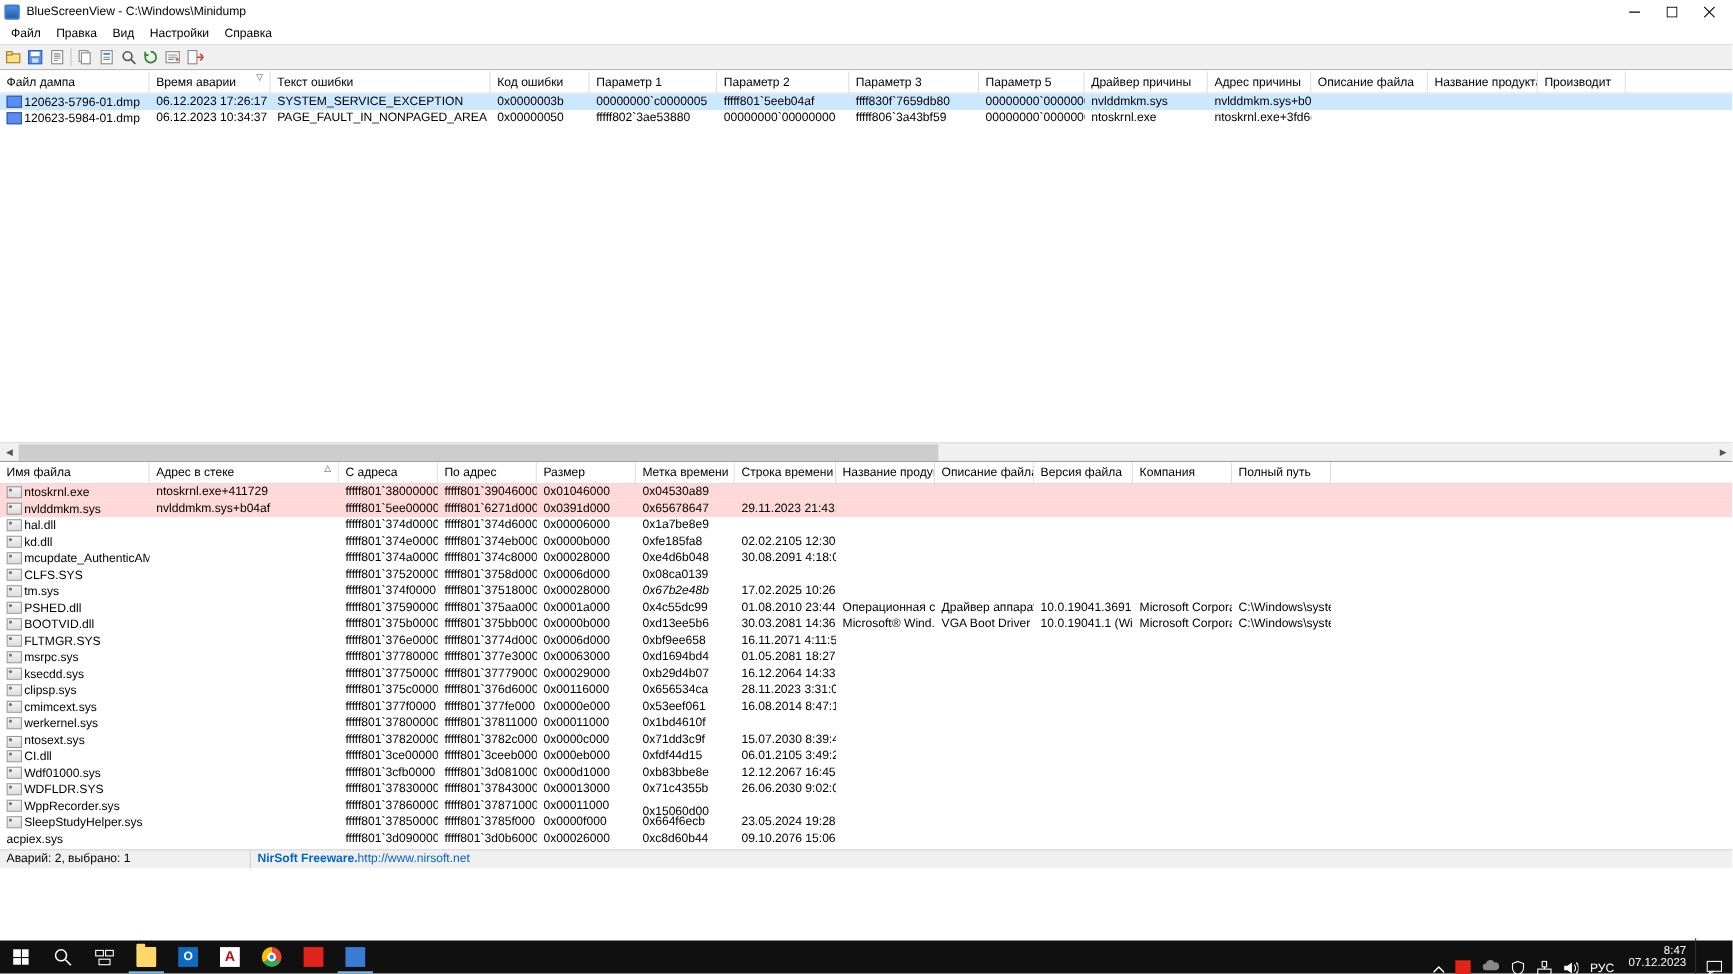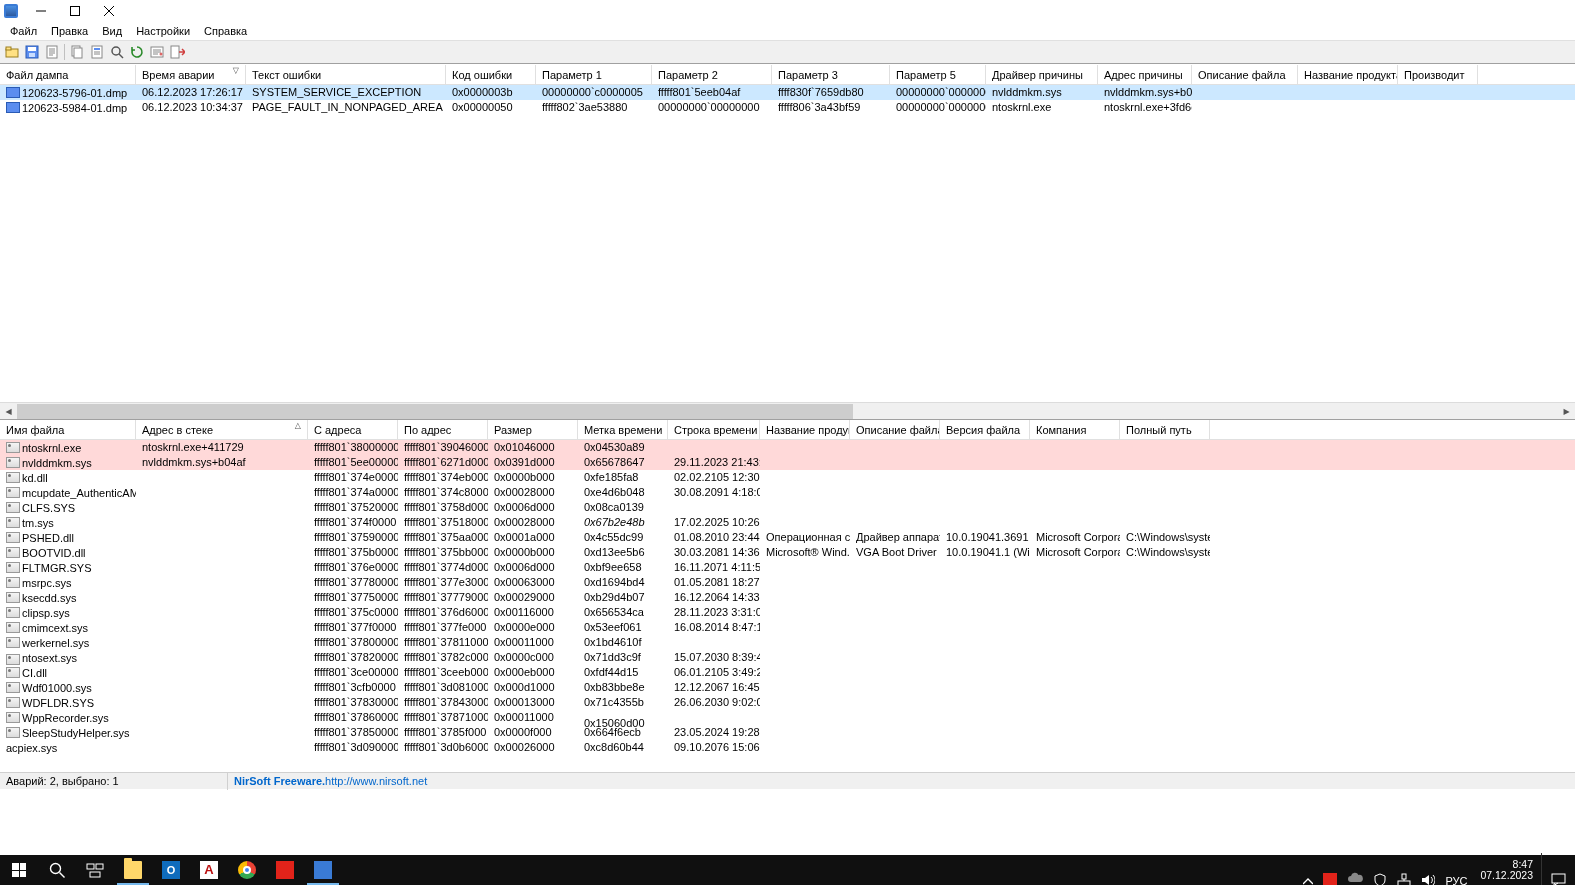--- a/index.html
+++ b/index.html
@@ -67,20 +67,21 @@
   .sq.bsv{background:#3a7bd5;}
   .sq.autocad{background:#fff;color:#b11;font-weight:bold;font-size:13px;line-height:18px;text-align:center;}
   .sq.folder{background:#ffd76a;border-radius:1px;position:relative;}
   .sq.folder::before{content:"";position:absolute;top:-3px;left:0;width:8px;height:4px;background:#ffd76a;border-radius:1px 1px 0 0;}
 </style>
 </head>
 <body>
 
 <div class="titlebar">
   <span class="app-icon"></span>
+  <span class="title">BlueScreenView - C:\Windows\Minidump</span>
   <div class="winbtns">
     <div>
         <svg viewBox="0 0 10 10">
           <path d="M0 5h10" stroke="#000" stroke-width="1"></path>
         </svg>
       </div>
     <div>
         <svg viewBox="0 0 10 10">
           <rect x="0.5" y="0.5" width="9" height="9" fill="none" stroke="#000" stroke-width="1"></rect>
         </svg>
@@ -269,20 +270,37 @@
         <div class="cell" style="width: 92px;">29.11.2023 21:43:19</div>
         <div class="cell" style="width: 90px;"></div>
         <div class="cell" style="width: 90px;"></div>
         <div class="cell" style="width: 90px;"></div>
         <div class="cell" style="width: 90px;"></div>
         <div class="cell" style="width: 90px;"></div>
       </div>
       <div class="row">
         <div class="cell first-cell" style="width: 136px;">
           <span class="file-icon fi-drv"></span>
+          <span>hal.dll</span>
+        </div>
+        <div class="cell" style="width: 172px;"></div>
+        <div class="cell" style="width: 90px;">fffff801`374d0000</div>
+        <div class="cell" style="width: 90px;">fffff801`374d6000</div>
+        <div class="cell" style="width: 90px;">0x00006000</div>
+        <div class="cell" style="width: 90px;">0x1a7be8e9</div>
+        <div class="cell" style="width: 92px;"></div>
+        <div class="cell" style="width: 90px;"></div>
+        <div class="cell" style="width: 90px;"></div>
+        <div class="cell" style="width: 90px;"></div>
+        <div class="cell" style="width: 90px;"></div>
+        <div class="cell" style="width: 90px;"></div>
+      </div>
+      <div class="row">
+        <div class="cell first-cell" style="width: 136px;">
+          <span class="file-icon fi-drv"></span>
           <span>kd.dll</span>
         </div>
         <div class="cell" style="width: 172px;"></div>
         <div class="cell" style="width: 90px;">fffff801`374e0000</div>
         <div class="cell" style="width: 90px;">fffff801`374eb000</div>
         <div class="cell" style="width: 90px;">0x0000b000</div>
         <div class="cell" style="width: 90px;">0xfe185fa8</div>
         <div class="cell" style="width: 92px;">02.02.2105 12:30:16</div>
         <div class="cell" style="width: 90px;"></div>
         <div class="cell" style="width: 90px;"></div>

